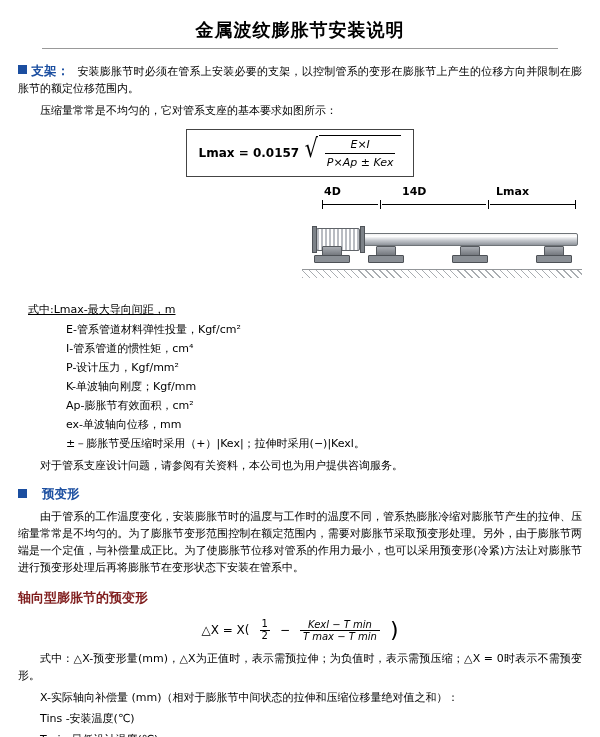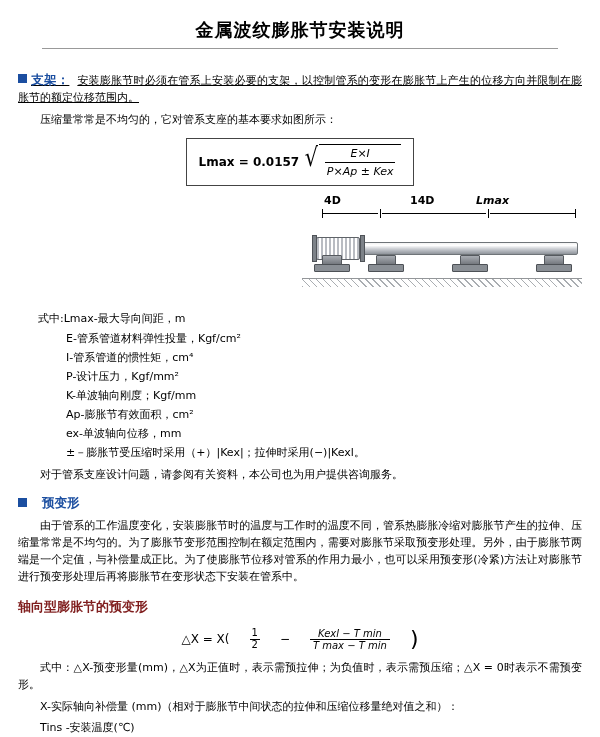--- a/index.html
+++ b/index.html
@@ -38,21 +38,21 @@
   .sec-marker {
     width: 9px; height: 9px;
     background: #1b4ea0;
     display: inline-block;
   }
   .sec-title {
     color: #1b4ea0;
     font-weight: bold;
     font-size: 12.5px;
   }
-  .inline-head-para { margin: 21px 0 4px 0; text-align: justify; text-decoration: underline; }
+  .inline-head-para { margin: 12px 0 4px 0; text-align: justify; }
   .inline-head-para .sec-marker { margin-right: 4px; vertical-align: 1px; }
   .inline-head-para .sec-title { margin-right: 8px; }
 
   p { margin: 5px 0; text-align: justify; }
   .indent { text-indent: 2em; }
 
   .formula-box {
     margin: 10px auto 6px auto;
     border: 1px solid #444;
     background: #fff;
@@ -78,21 +78,21 @@
     font-style: italic;
     border-top: 1px solid #000;
     padding: 0 6px;
     font-size: 11px;
   }
   .frac .num { display: block; border-bottom: 1px solid #000; padding: 0 2px; }
   .frac .den { display: block; padding: 0 2px; }
 
   .legend { margin: 6px 0 4px 8px; }
   .legend div { margin: 2px 0; }
-  .legend .lvl1 { margin-left: 12px; }
+  .legend .lvl1 { margin-left: 2px; text-decoration: underline; }
   .legend .lvl2 { margin-left: 40px; }
 
   .figure {
     position: relative;
     width: 280px;
     height: 112px;
     margin: 2px 0 0 auto;
   }
   .fig-labels {
     position: relative;
@@ -181,21 +181,21 @@
   }
 
   .sub-head {
     color: #7f1d1d;
     font-weight: bold;
     font-size: 13px;
     margin: 12px 0 6px 0;
   }
 
   .eq-center { text-align: center; margin: 10px 0 8px 0; font-size: 12px; }
-  .eq-inline { display: inline-flex; align-items: center; gap: 20px; }
+  .eq-inline { display: inline-flex; align-items: center; gap: 10px; }
   .paren { font-size: 22px; line-height: 1; }
   .half {
     display: inline-block;
     text-align: center;
     font-size: 10px;
     line-height: 1.05;
     vertical-align: middle;
   }
   .half .n { display: block; border-bottom: 1px solid #000; padding: 0 2px; }
   .half .d { display: block; padding: 0 2px; }
@@ -236,22 +236,22 @@
           <span class="num">E×I</span>
           <span class="den">P×Ap ± Kex</span>
         </span>
       </span>
     </div>
   </div>
 
   <div class="figure">
     <div class="fig-labels">
       <span style="left:22px;">4D</span>
-      <span style="left:108px;">14D</span>
-      <span style="left:174px;font-style:italic;">Lmax</span>
+      <span style="left:100px;">14D</span>
+      <span style="left:194px;">Lmax</span>
     </div>
     <div class="dim-line">
       <span class="seg" style="left:0px; width:56px;"></span>
       <span class="seg" style="left:60px; width:104px;"></span>
       <span class="seg" style="left:168px; width:86px;"></span>
       <span class="tick" style="left:0px;"></span>
       <span class="tick" style="left:58px;"></span>
       <span class="tick" style="left:166px;"></span>
       <span class="tick" style="left:253px;"></span>
     </div>

